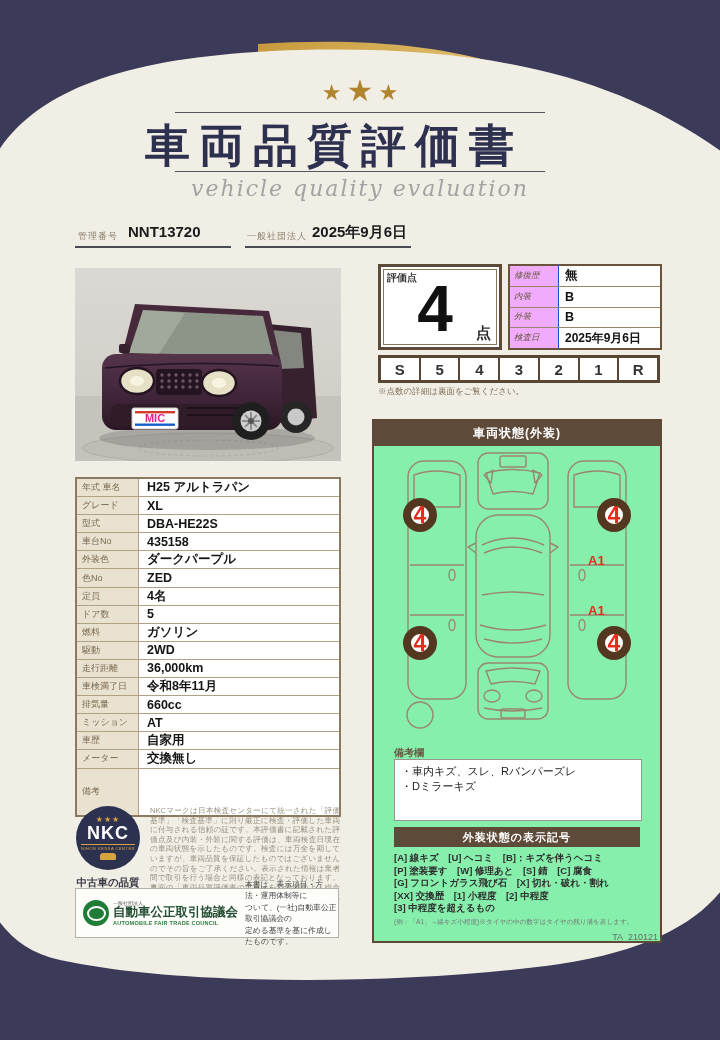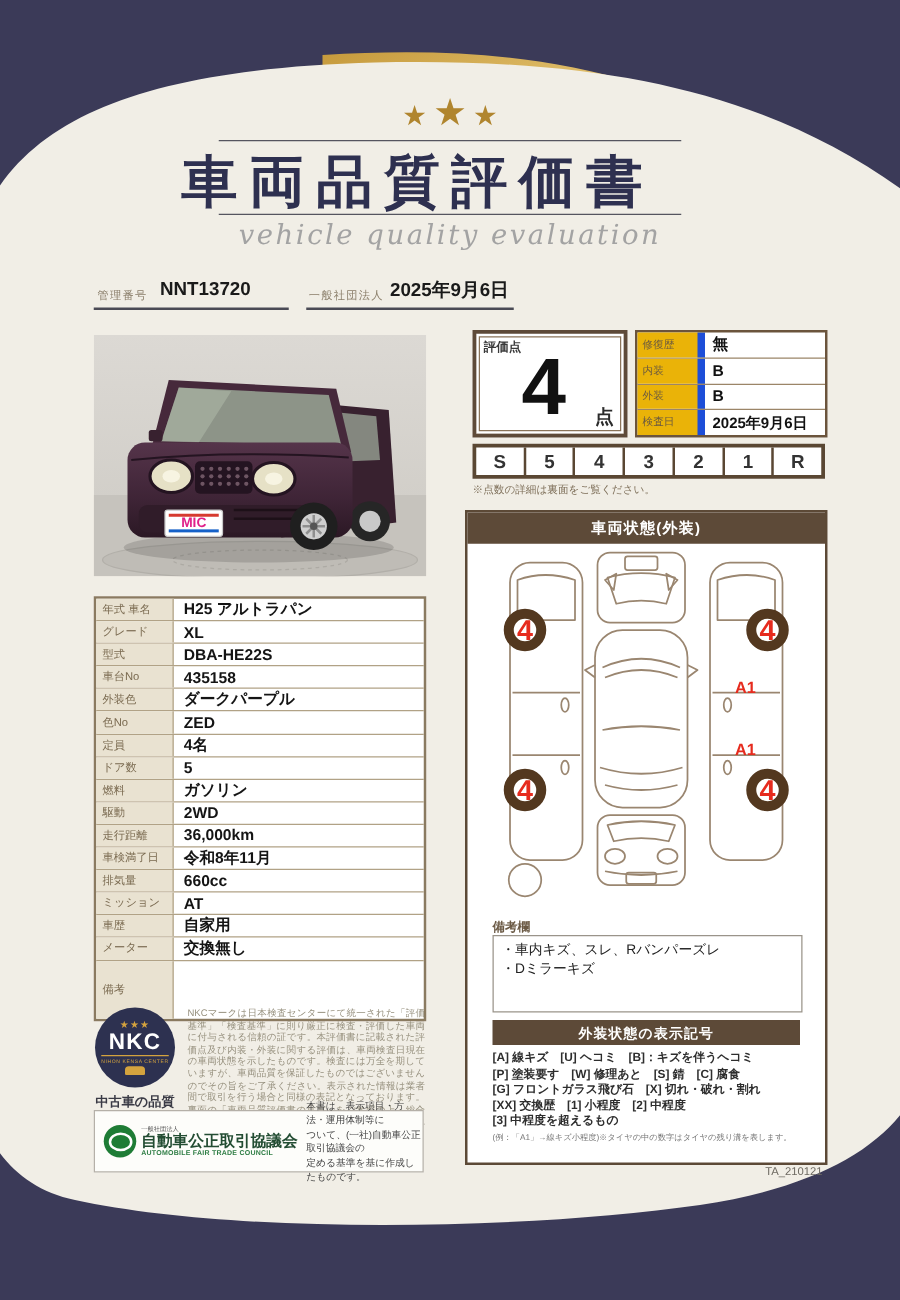--- a/index.html
+++ b/index.html
@@ -20,22 +20,22 @@
   .mline{height:2px;background:#4a4a55;}
   
   .scorebox{border:3px solid #5e4a38;background:#fff;box-shadow:inset 0 0 0 2px #fff,inset 0 0 0 3px #8a7358;}
   .score-label{position:absolute;left:6px;top:4px;font-size:10px;color:#3a3a3a;font-weight:bold;}
   .score-num{position:absolute;left:0;right:10px;top:2px;text-align:center;
     font-size:64px;font-weight:bold;color:#111;line-height:80px;}
   .score-unit{position:absolute;right:8px;bottom:4px;font-size:15px;font-weight:bold;color:#2b2b2b;}
   .dtable{border:2px solid #6b543c;background:#fff;display:flex;flex-direction:column;}
   .drow{flex:1;display:flex;border-bottom:1px solid #9b8568;}
   .drow:last-child{border-bottom:none;}
-  .dlabel{width:44px;background:#eab308;color:#6b5a40;font-size:8.5px;
-    display:flex;align-items:center;padding-left:4px;border-right:6px solid #1d4ed8;}
+  .dlabel{width:44px;background:#f0abfc;color:#6b5a40;font-size:8.5px;
+    display:flex;align-items:center;padding-left:4px;border-right:1px solid #1d4ed8;font-style:italic;}
   .dvalue{flex:1;display:flex;align-items:center;padding-left:6px;
     font-size:12.5px;font-weight:bold;color:#111;}
   .scale{border:3px solid #5a4733;background:#fff;display:flex;}
   .scell{flex:1;display:flex;align-items:center;justify-content:center;
     font-size:15px;font-weight:bold;color:#333;}
   .scell + .scell{border-left:2px solid #5a4733;}
   .scale-note{font-size:8.5px;color:#7d6e58;}
   
   .vtable{border:2px solid #8a7a60;background:#fff;}
   .vrow{display:flex;height:17.1px;border-bottom:1px solid #b1a286;}
@@ -58,21 +58,21 @@
   
   .ftc-box{border:1px solid #b5b0a8;background:#fdfdfa;display:flex;align-items:center;}
   .ftc-circle{width:26px;height:26px;border-radius:50%;background:#1e7c35;
     display:flex;align-items:center;justify-content:center;margin:0 4px 0 7px;flex:none;}
   .ftc-inner{width:15px;height:11px;border:2px solid #fff;border-radius:50%;}
   .ftc-small{font-size:5px;color:#555;}
   .ftc-org{font-size:12.5px;font-weight:bold;color:#234d33;line-height:1.05;white-space:nowrap;}
   .ftc-en{font-size:5.6px;font-weight:bold;color:#2e7d44;letter-spacing:.2px;}
   .ftc-note{font-size:7.8px;color:#444;line-height:11.5px;white-space:pre-line;margin-left:7px;}
   
-  .panel{border:2px solid #5c4936;background:#ffffff;}
+  .panel{border:2px solid #5c4936;background:#86efac;margin-top:11px;}
   .panel-bar{background:#5d4a38;color:#fff;font-size:12px;font-weight:bold;
     display:flex;align-items:center;justify-content:center;letter-spacing:1px;}
   .rem-label{font-size:10px;color:#6b5a45;font-weight:bold;}
   .rem-box{border:1px solid #9a948a;background:#fff;padding:4px 6px;}
   .rem-line{font-size:11px;color:#222;line-height:15px;}
   .legend{font-size:9.5px;color:#2e2e2e;line-height:12.6px;font-weight:bold;}
   .legend-note{font-size:6.6px;color:#777;font-weight:normal;margin-top:1px;}
   .doc-code{font-size:9px;color:#6e6a62;text-align:right;}
 </style>
 </head>

